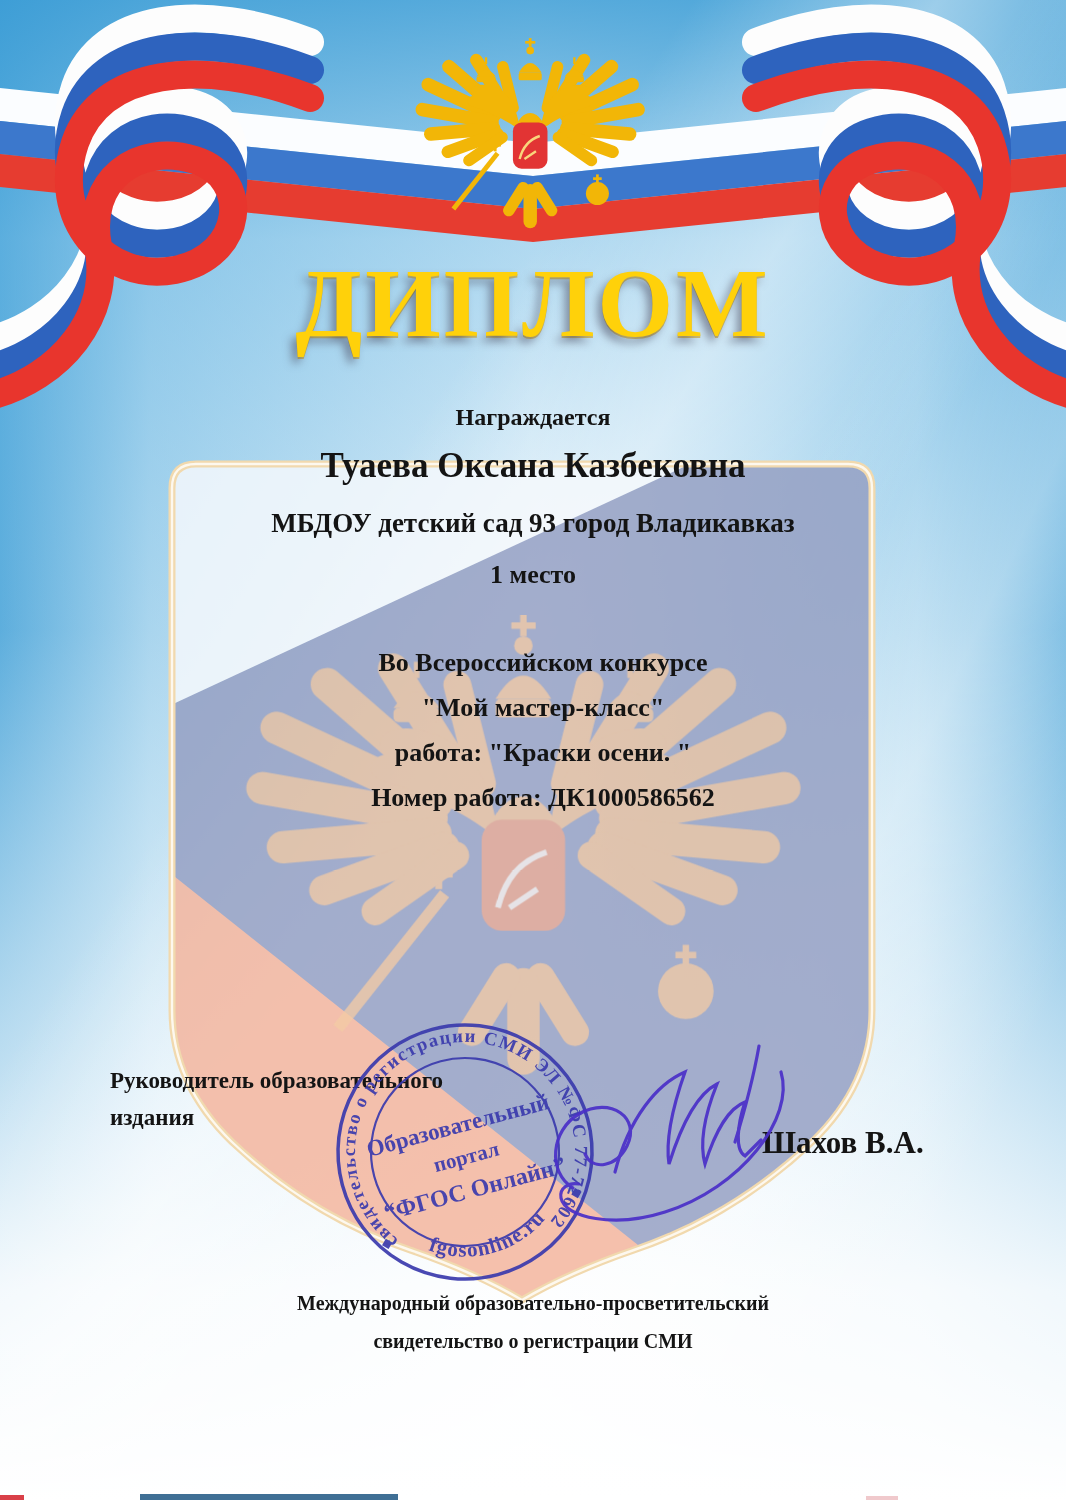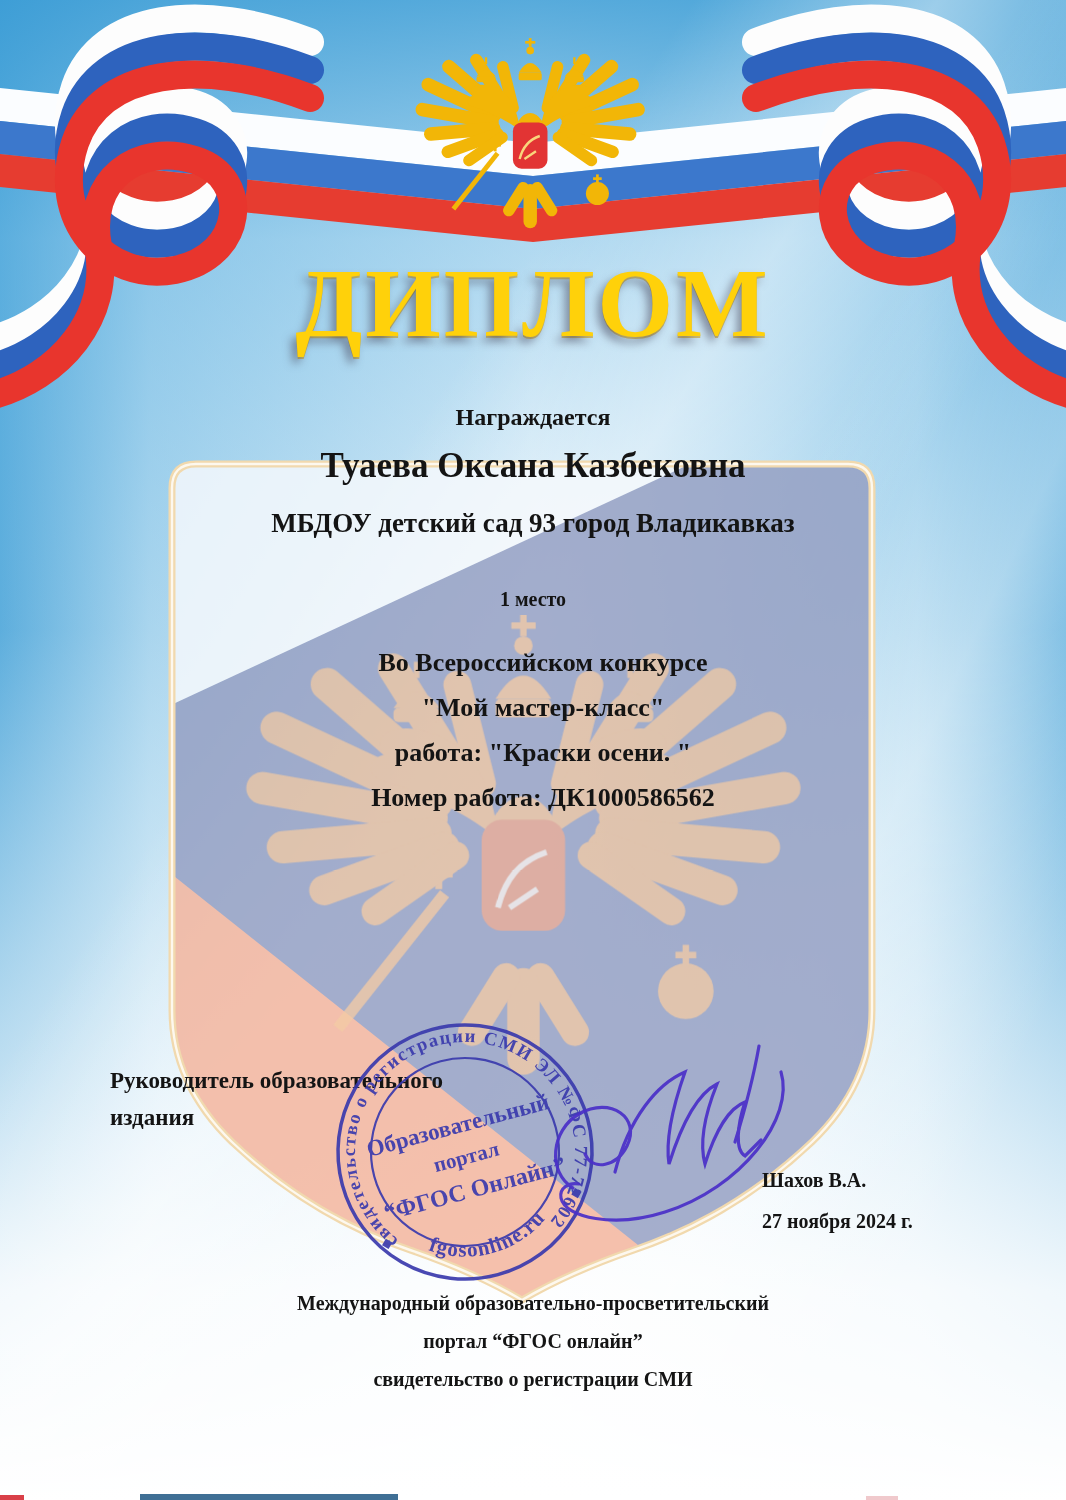--- a/index.html
+++ b/index.html
@@ -13,25 +13,25 @@
   .ray2{background:linear-gradient(115deg, rgba(255,255,255,0) 58%, rgba(255,255,255,.38) 72%, rgba(255,255,255,0) 86%);}
   svg{display:block;}
   .band-svg{position:absolute;left:0;top:0;z-index:2;}
   .shield-svg{position:absolute;left:160px;top:450px;z-index:3;}
   .txt{position:absolute;left:0;right:0;text-align:center;color:#141414;font-weight:bold;z-index:6;}
   .title{top:248px;font-size:97px;letter-spacing:3px;color:#ffd10a;
          text-shadow:-5px 6px 9px rgba(75,75,95,.55), 0 2px 0 rgba(205,150,0,.55);}
   .award{top:404px;font-size:24px;}
   .name{top:446px;font-size:35px;}
   .org{top:508px;font-size:27px;}
-  .place{top:588px;font-size:20px;}
+  .place{top:560px;font-size:26px;}
   .contest{top:640px;font-size:26px;line-height:45px;margin-left:20px;}
   .role{position:absolute;left:110px;top:1062px;width:372px;font-size:23px;line-height:37px;
         font-weight:bold;color:#141414;text-align:left;z-index:6;}
-  .signblock{position:absolute;left:762px;top:1160px;width:250px;font-size:20px;line-height:41px;
+  .signblock{position:absolute;left:762px;top:1122px;width:250px;font-size:31px;line-height:41px;
         font-weight:bold;color:#141414;text-align:left;z-index:6;}
   .footer{top:1284px;font-size:20px;line-height:38px;}
   .stamp-svg{position:absolute;left:325px;top:1012px;z-index:7;opacity:.92;}
   .sign-svg{position:absolute;left:545px;top:1022px;z-index:7;opacity:.92;}
   .strip{position:absolute;bottom:0;z-index:8;}
   .strip-red{left:0;width:24px;height:5px;background:#d94048;}
   .strip-blue{left:140px;width:258px;height:6px;background:#3f6f95;}
   .strip-pink{left:866px;width:32px;height:4px;background:#f0c9cc;}
   
   .eg .f{stroke:none;}
@@ -289,25 +289,23 @@
   <div class="txt place">1 место</div>
   <div class="txt contest">
     <div>Во Всероссийском конкурсе</div>
     <div>"Мой мастер-класс"</div>
     <div>работа: "Краски осени. "</div>
     <div>Номер работа: ДК1000586562</div>
   </div>
   <div class="role">Руководитель образовательного издания</div>
   <div class="signblock">
     <div>Шахов В.А.</div>
-    <div>27 ноября 2024 г.</div>
   </div>
   <div class="txt footer">
     <div>Международный образовательно-просветительский</div>
-    <div>портал “ФГОС онлайн”</div>
     <div>свидетельство о регистрации СМИ</div>
   </div>
 
   <svg class="stamp-svg" width="280" height="280" viewBox="-140 -140 280 280">
     <defs>
       <path id="ringPath" d="M 0,-110 A 110,110 0 1,1 -0.01,-110"></path>
       <path id="bottomArc" d="M -74,74 A 104.6,104.6 0 0,0 74,74"></path>
     </defs>
     <g transform="rotate(-15)">
       <circle class="stamp-ring" r="127" stroke-width="3.5"></circle>

